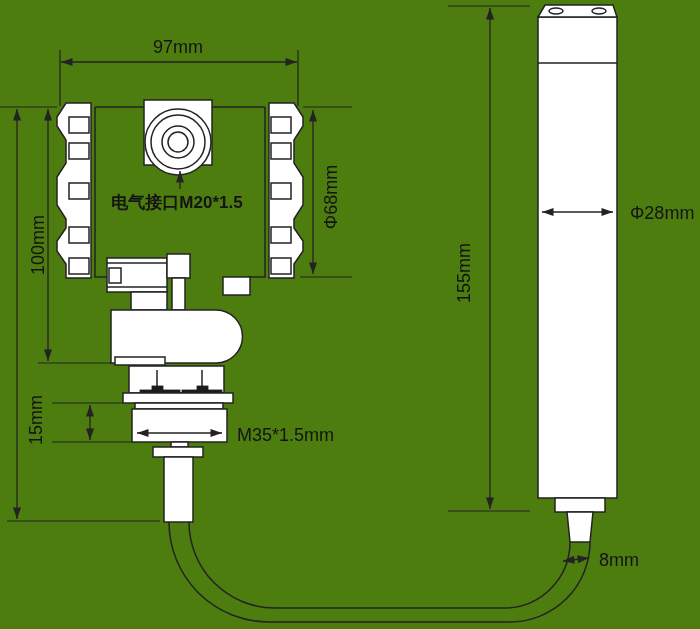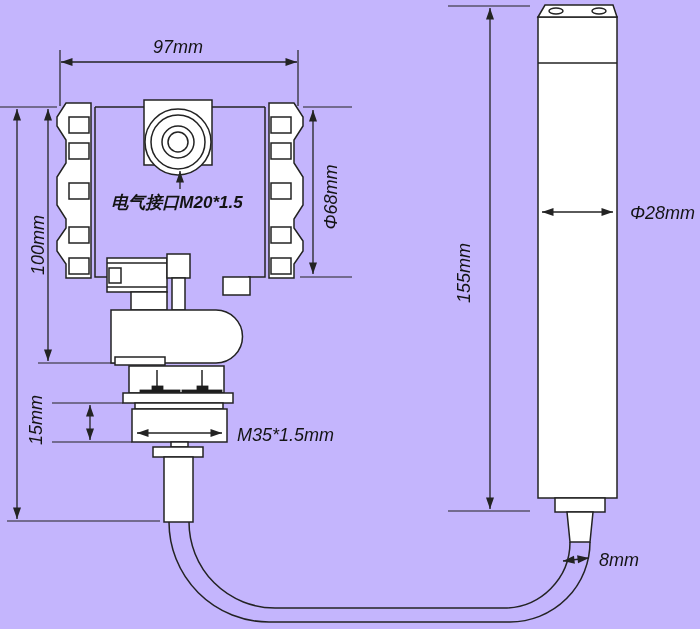--- a/index.html
+++ b/index.html
@@ -1,17 +1,17 @@
 <!DOCTYPE html>
 <html><head>
 <meta charset="utf-8">
 <style>
   html,body{margin:0;padding:0;background:#fff;}
-  .stage{position:relative;width:700px;height:629px;background:#c4b5fd;overflow:hidden;
-         font-family:"Liberation Sans","DejaVu Sans",sans-serif;font-style:italic;}
+  .stage{position:relative;width:700px;height:629px;background:#4d7c0f;overflow:hidden;
+         font-family:"Liberation Sans","DejaVu Sans",sans-serif;}
   svg{display:block;}
   .part{fill:#ffffff;stroke:#232323;stroke-width:1.5;}
   .partline{fill:none;stroke:#232323;stroke-width:1.5;}
   .dark{fill:#1c1c1c;stroke:#1c1c1c;stroke-width:0.8;}
   .dim{fill:none;stroke:#232323;stroke-width:1.3;}
   .ext{fill:none;stroke:#232323;stroke-width:1.2;}
   .lbl{fill:#141414;font-size:18px;font-family:"Liberation Sans","DejaVu Sans",sans-serif;}
   .lblb{fill:#141414;font-size:17px;font-weight:bold;font-family:"Liberation Sans","DejaVu Sans",sans-serif;}
 </style>
 </head>

